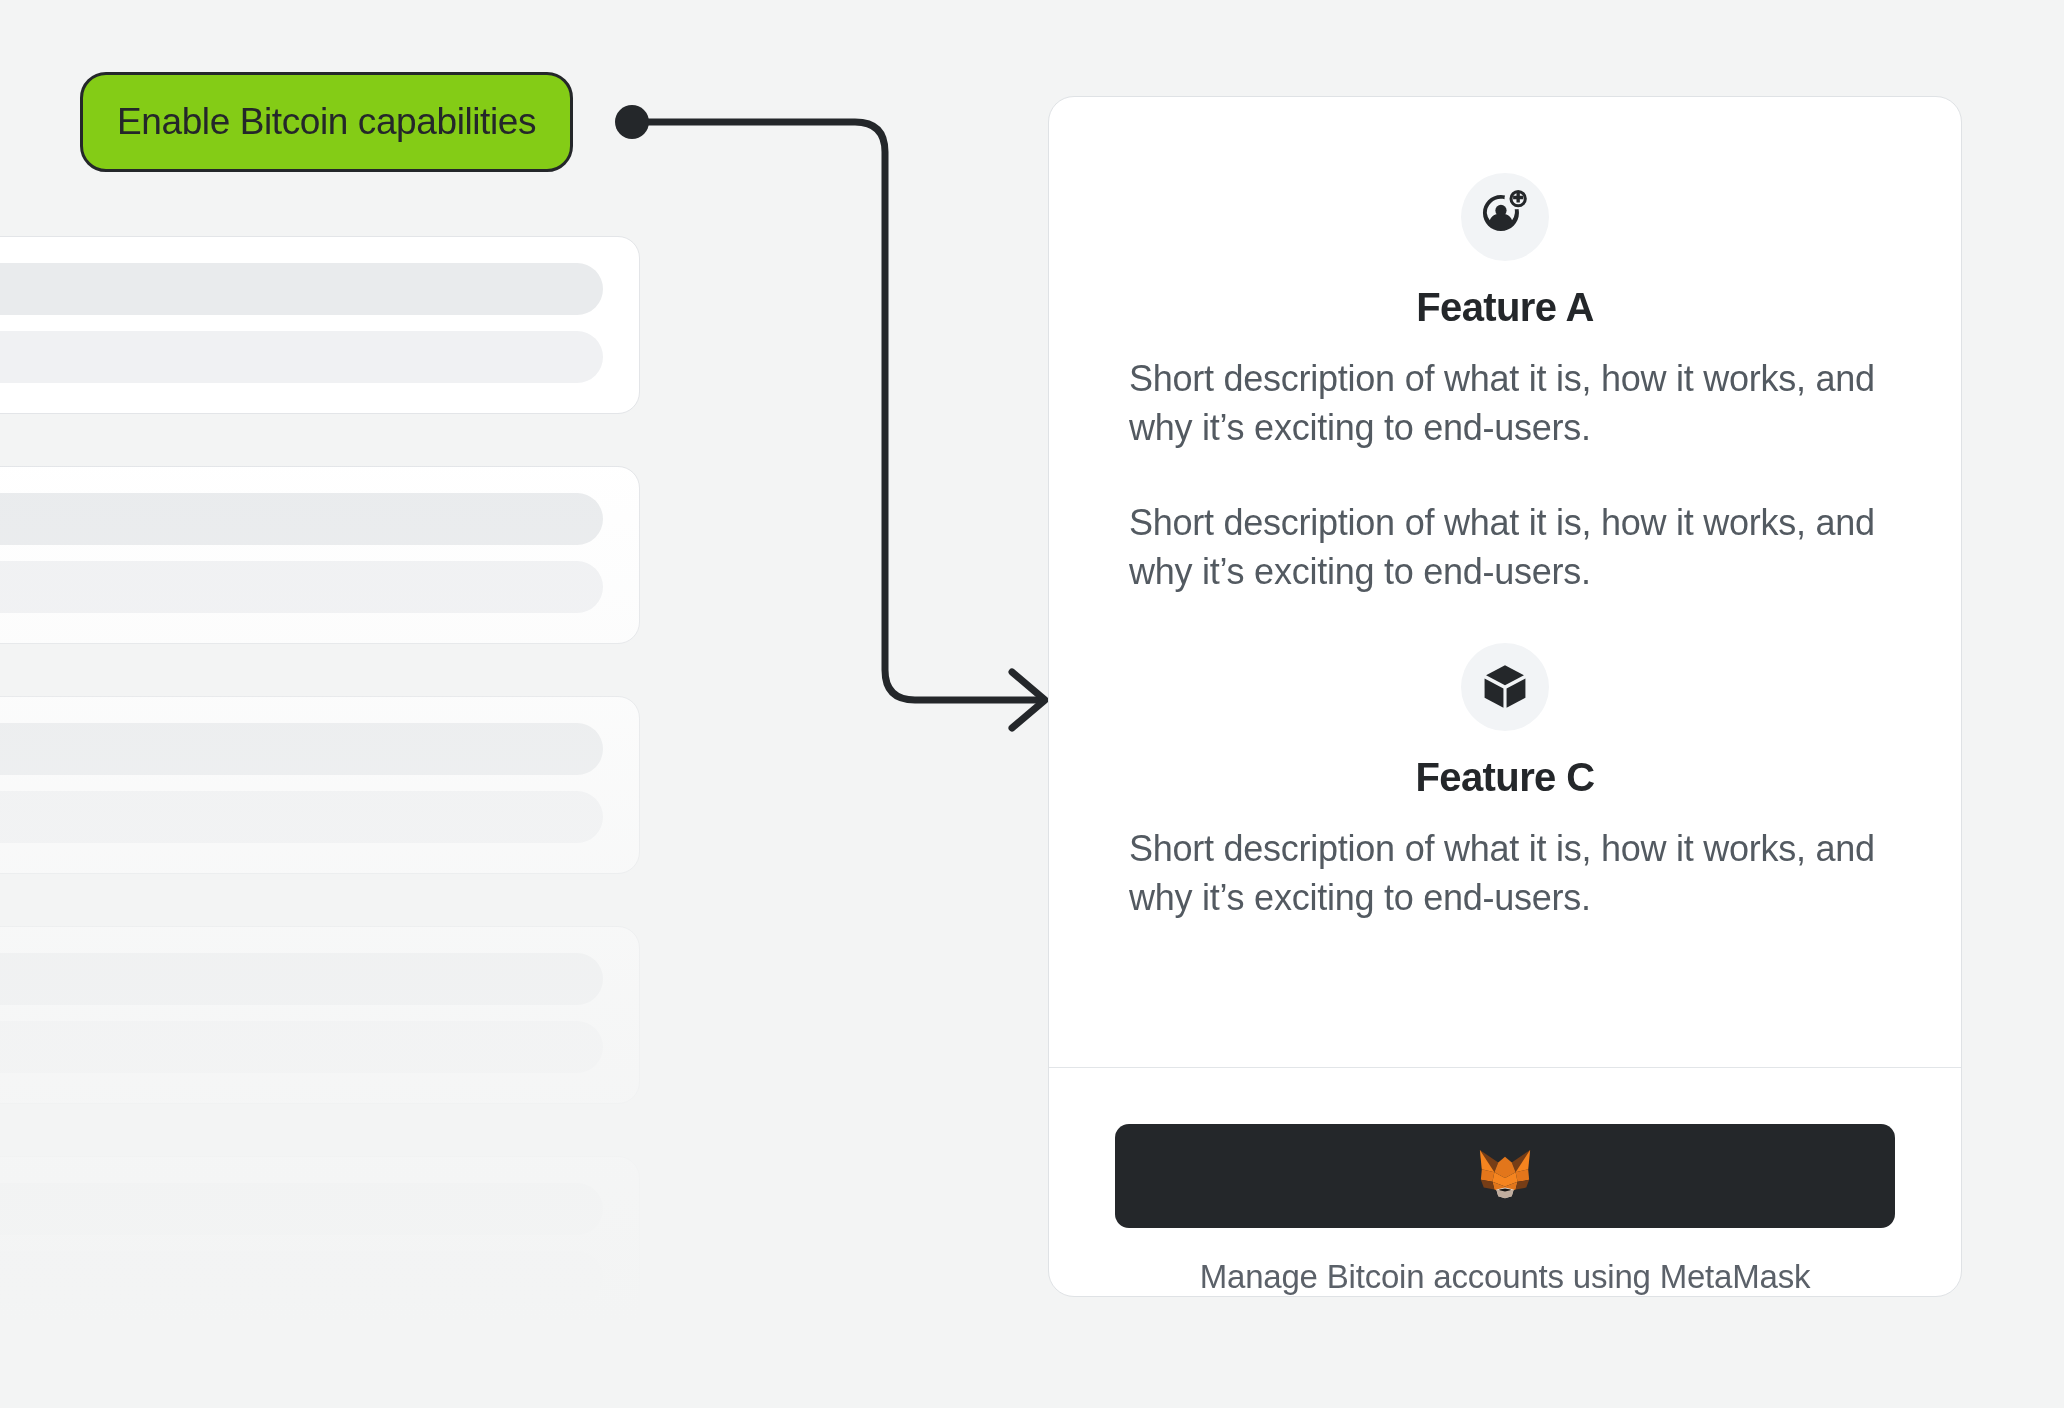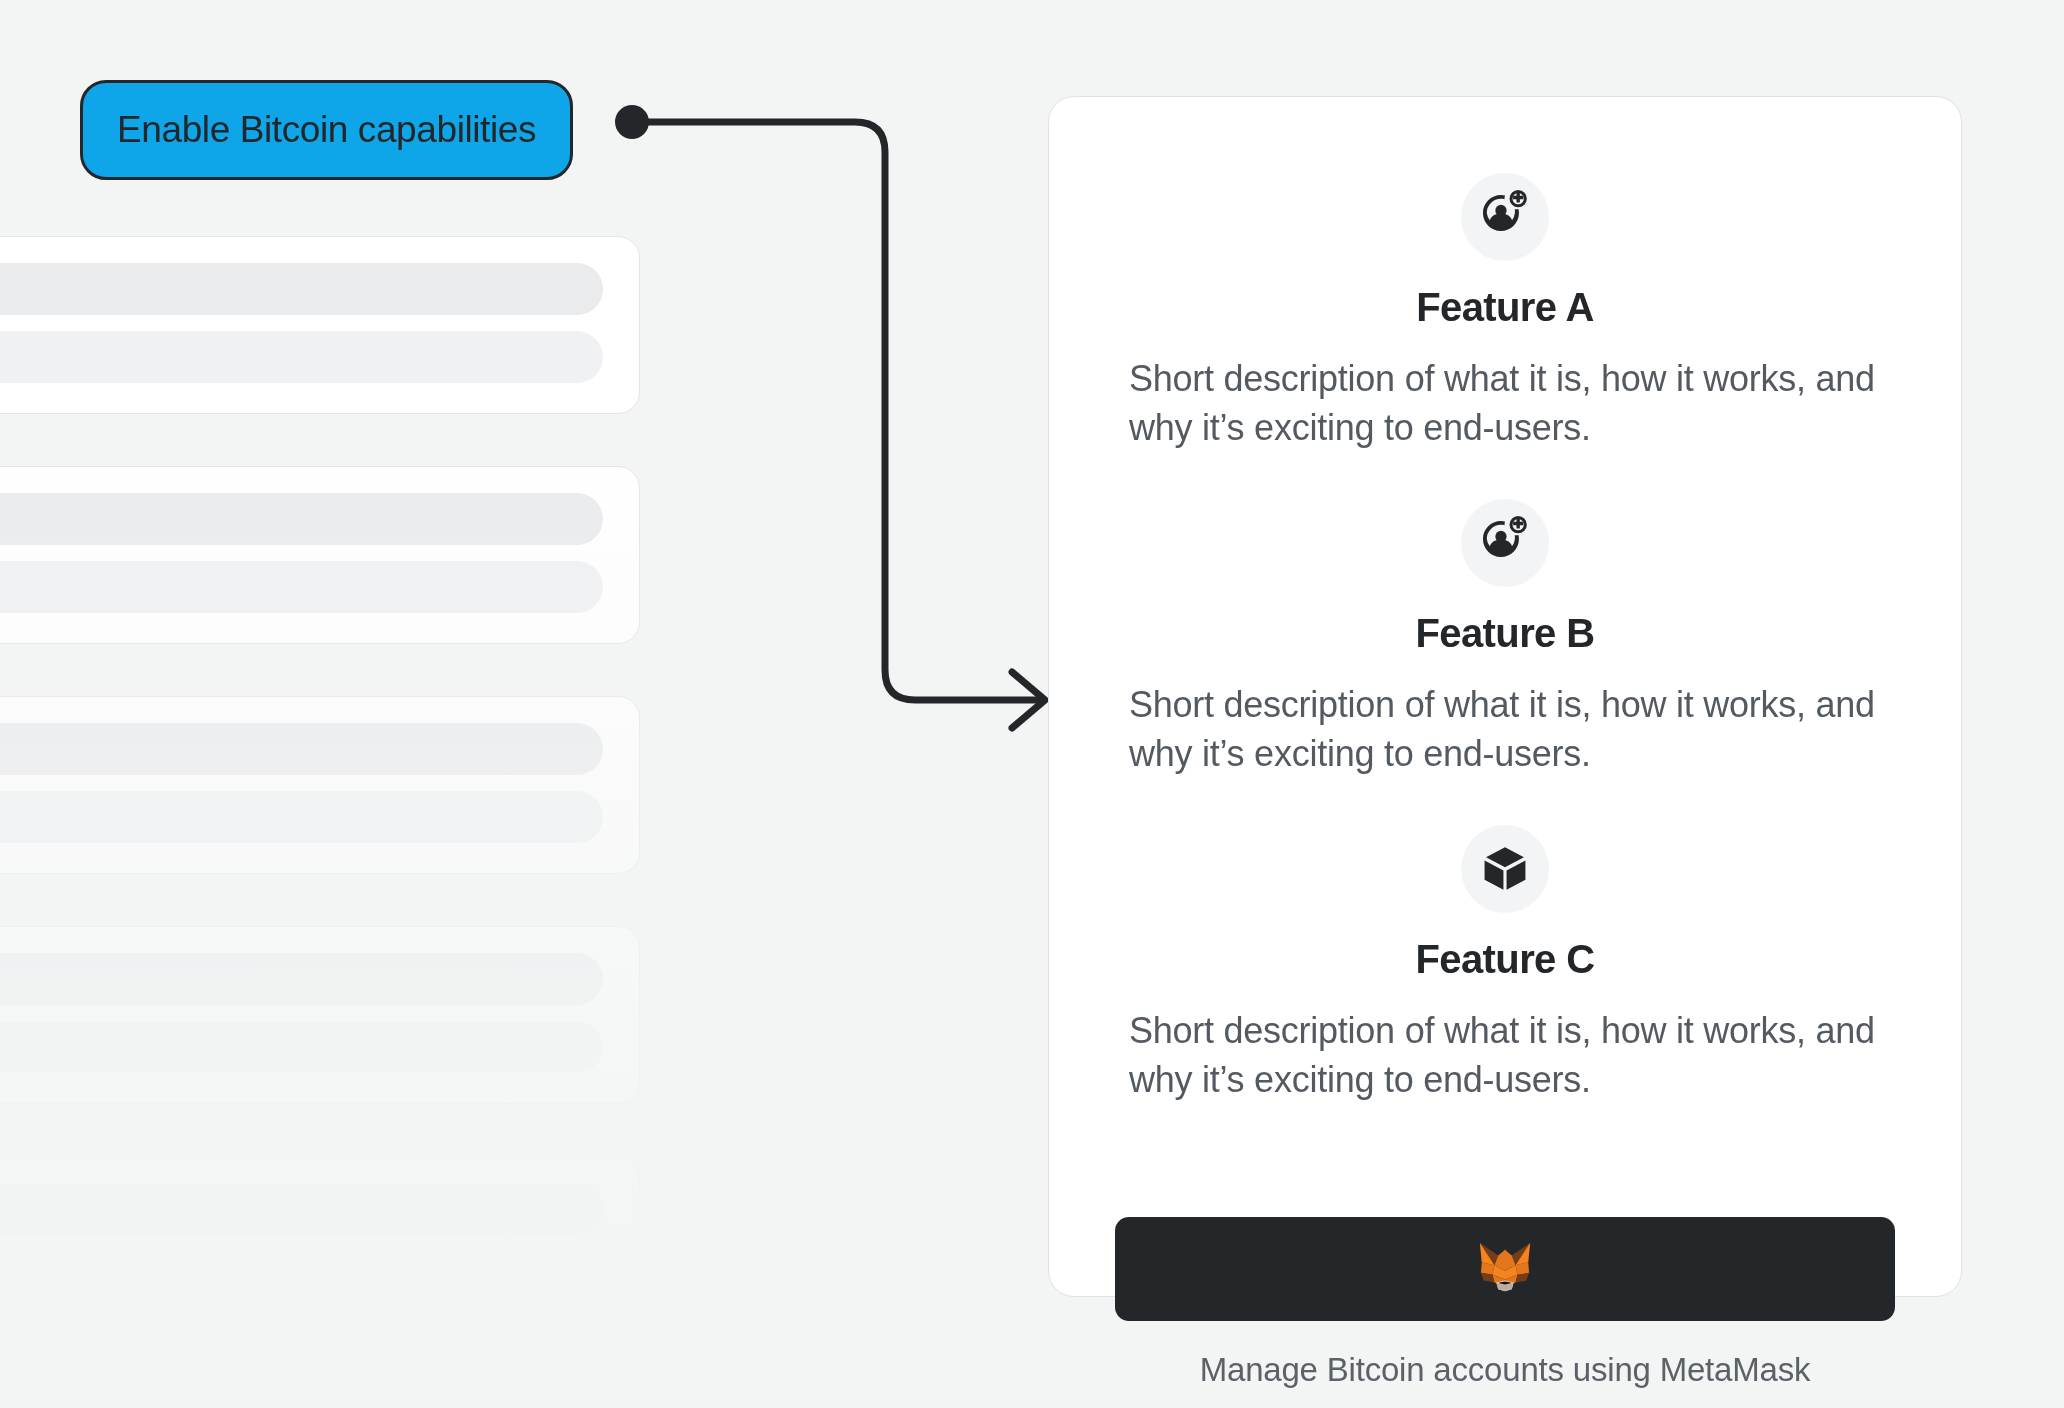--- a/index.html
+++ b/index.html
@@ -60,26 +60,26 @@
         rgba(243,244,244,0.62) 56%,
         rgba(243,244,244,0.86) 74%,
         rgba(243,244,244,1.00) 92%);
     pointer-events: none;
   }
 
   
   #annotation-pill {
     position: absolute;
     left: 80px;
-    top: 80px;
+    top: 72px;
     height: 100px;
     padding: 0 34px;
     display: flex;
     align-items: center;
-    background: #0ea5e9;
+    background: #84cc16;
     border: 3.5px solid #24272a;
     border-radius: 26px;
     box-sizing: border-box;
   }
   #annotation-pill .label {
     font-size: 37px;
     font-weight: 500;
     color: #24272a;
     letter-spacing: -0.4px;
     white-space: nowrap;
@@ -235,31 +235,20 @@
             <path fill="#24272a" d="M18.6 1.1h-1.5v1.5h-1.5v1.5h1.5v1.5h1.5V4.1h1.5V2.6h-1.5V1.1z"></path>
             <path fill="#24272a" d="M17.85 0a3.85 3.85 0 1 0 0 7.7 3.85 3.85 0 0 0 0-7.7zm0 1.35a2.5 2.5 0 1 1 0 5 2.5 2.5 0 0 1 0-5z"></path>
           </svg>
         </span>
         <span class="feature-title">Feature A</span>
       </div>
       <div class="feature-desc">Short description of what it is, how it works, and why it’s exciting to end-users.</div>
     </div>
 
     <div class="feature-row">
-      <div class="feature-head">
-        <span class="feature-icon">
-          <svg width="54" height="54" viewBox="0 0 24 24" xmlns="http://www.w3.org/2000/svg">
-            <path fill="#24272a" d="M10.2 2.2c-4.42 0-8 3.58-8 8 0 4.42 3.58 8 8 8s8-3.58 8-8c0-.62-.07-1.22-.2-1.8a4.2 4.2 0 0 1-1.68.16 6.4 6.4 0 0 1 .08 1.64 6.3 6.3 0 0 1-1.26 3.2c-.6-1.72-2.5-2.92-4.94-2.92s-4.34 1.2-4.94 2.92A6.28 6.28 0 0 1 3.9 10.2a6.3 6.3 0 0 1 6.3-6.3c.56 0 1.1.07 1.6.2a4.2 4.2 0 0 1 .2-1.7 8 8 0 0 0-1.8-.2z"></path>
-            <circle cx="10.2" cy="9.1" r="2.5" fill="#24272a"></circle>
-            <path fill="#24272a" d="M18.6 1.1h-1.5v1.5h-1.5v1.5h1.5v1.5h1.5V4.1h1.5V2.6h-1.5V1.1z"></path>
-            <path fill="#24272a" d="M17.85 0a3.85 3.85 0 1 0 0 7.7 3.85 3.85 0 0 0 0-7.7zm0 1.35a2.5 2.5 0 1 1 0 5 2.5 2.5 0 0 1 0-5z"></path>
-          </svg>
-        </span>
-        <span class="feature-title">Feature B</span>
-      </div>
       <div class="feature-desc">Short description of what it is, how it works, and why it’s exciting to end-users.</div>
     </div>
 
     <div class="feature-row">
       <div class="feature-head">
         <span class="feature-icon">
           <svg width="50" height="50" viewBox="0 0 24 24" xmlns="http://www.w3.org/2000/svg">
             <path fill="#24272a" d="M12 1.6 2.9 6.4 12 11.2l9.1-4.8L12 1.6z"></path>
             <path fill="#24272a" d="M2.2 7.9v9.3l9.05 4.8v-9.3L2.2 7.9z"></path>
             <path fill="#24272a" d="M21.8 7.9v9.3l-9.05 4.8v-9.3L21.8 7.9z"></path>

